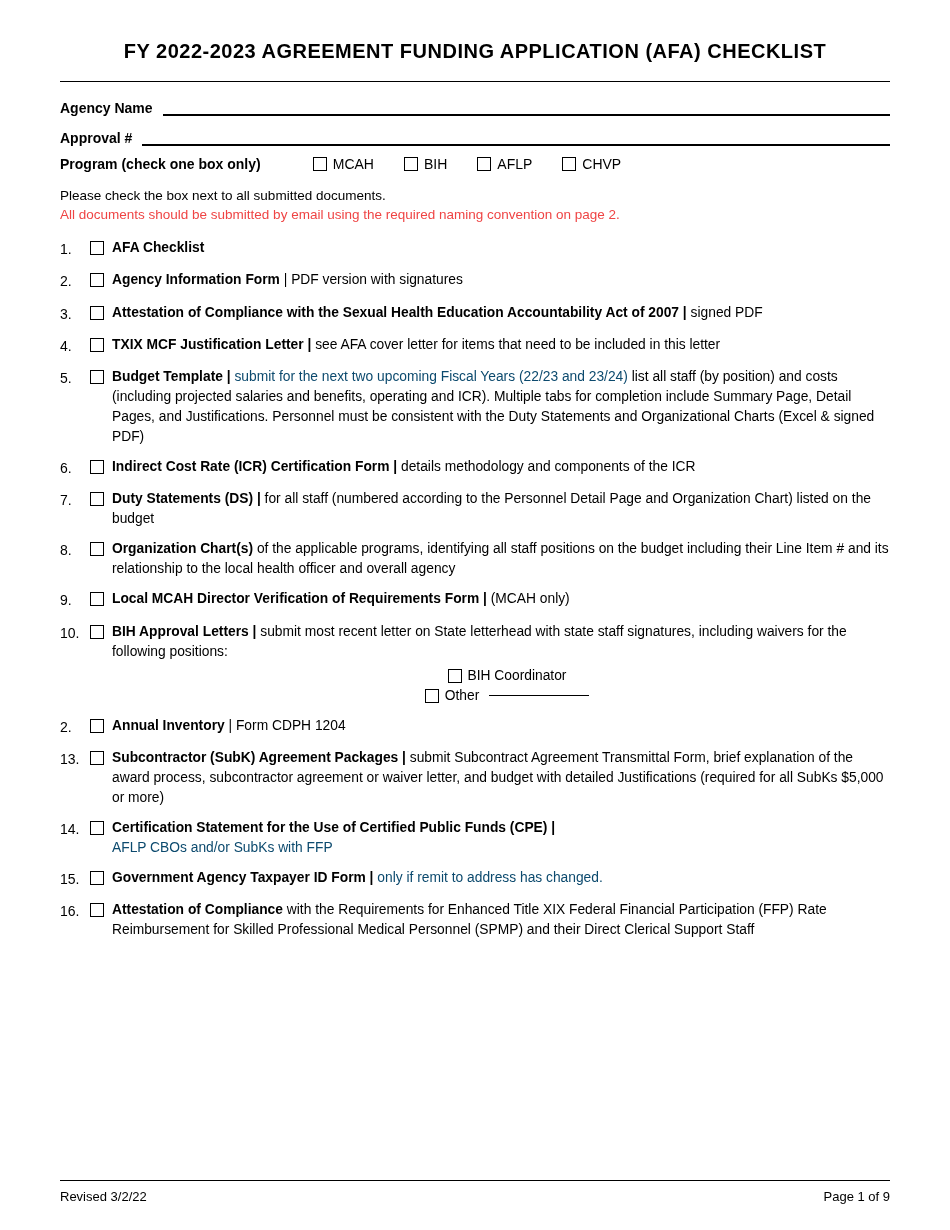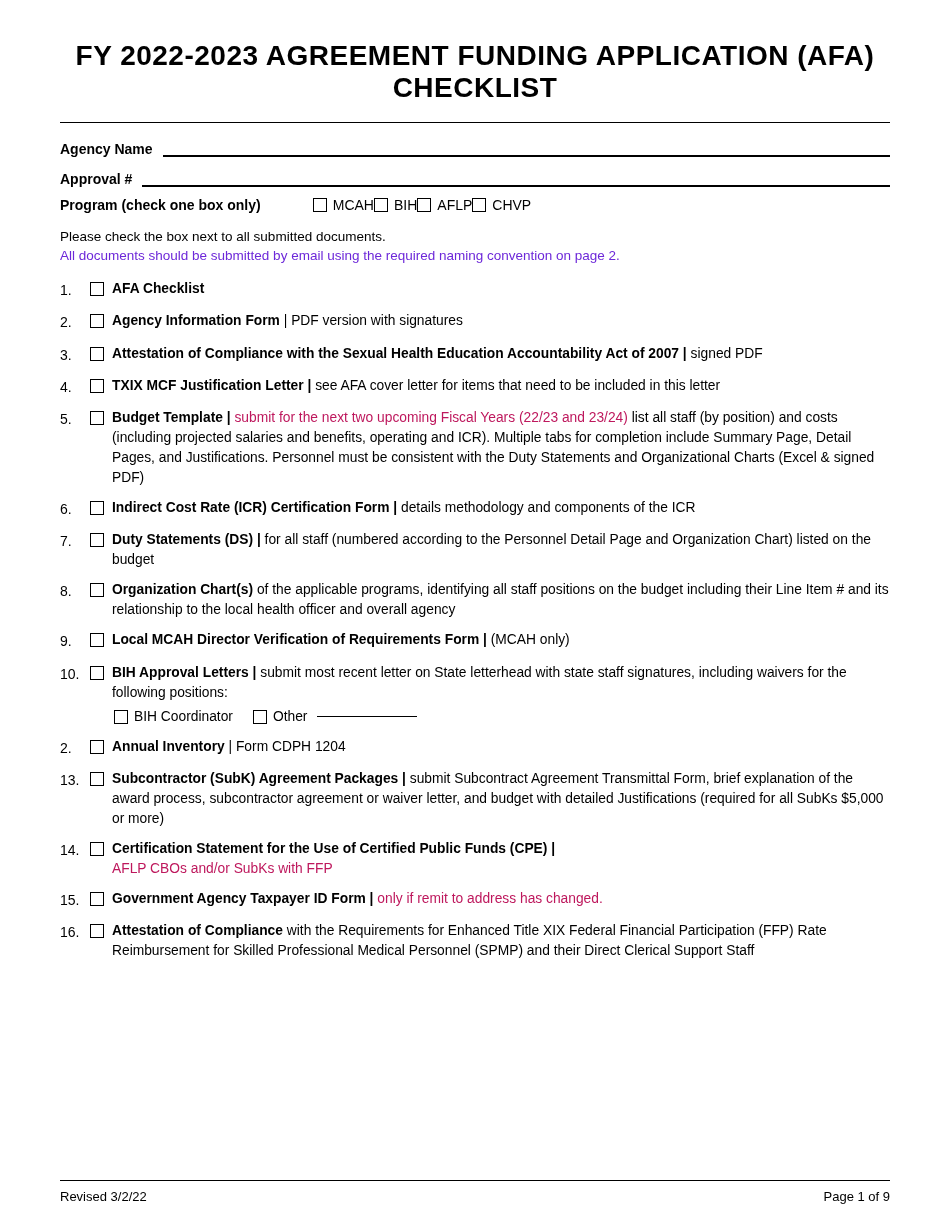--- a/index.html
+++ b/index.html
@@ -6,21 +6,21 @@
     body {
       font-family: Arial, sans-serif;
       font-size: 14px;
       background: #fff;
       color: #000;
       width: 950px;
       min-height: 1230px;
       padding: 40px 60px 30px 60px;
     }
     .page-title {
-      font-size: 28px;
+      font-size: 20px;
       font-weight: bold;
       text-align: center;
       margin-bottom: 12px;
       letter-spacing: 0.5px;
     }
     .field-row {
       display: flex;
       align-items: flex-end;
       margin-bottom: 10px;
       text-align: right;
@@ -42,41 +42,42 @@
       margin-bottom: 16px;
       margin-top: 2px;
     }
     .program-label {
       font-weight: bold;
       font-size: 14px;
       margin-right: 20px;
     }
     .program-options {
       display: flex;
+      gap: 30px;
       align-items: center;
       padding-left: 32px;
     }
     .checkbox-option {
       display: flex;
       align-items: center;
       gap: 6px;
     }
     .checkbox-box {
       width: 14px;
       height: 14px;
       border: 1.5px solid #000;
       display: inline-block;
       flex-shrink: 0;
     }
     .instructions {
       font-size: 13.5px;
       margin-bottom: 4px;
     }
     .instructions-red {
-      color: #6d28d9;
+      color: #ef4444;
       font-size: 13.5px;
       margin-bottom: 16px;
     }
     .checklist {
       margin-top: 8px;
     }
     .checklist-item {
       display: flex;
       align-items: flex-start;
       margin-bottom: 10px;
@@ -92,28 +93,28 @@
       padding-top: 2px;
     }
     .item-content {
       flex: 1;
       font-size: 13.8px;
     }
     .item-content b {
       font-weight: bold;
     }
     .red {
-      color: #be185d;
+      color: #0c4a6e;
     }
     .sub-checkboxes {
       display: flex;
       align-items: center;
-      gap: 20px;
       margin-top: 4px;
-      margin-left: 2px;
+      margin-left: 12px;
+      flex-direction: column;
     }
     .sub-check-item {
       display: flex;
       align-items: center;
       gap: 6px;
     }
     .other-line {
       display: inline-block;
       width: 100px;
       border-bottom: 1.5px solid #000;

